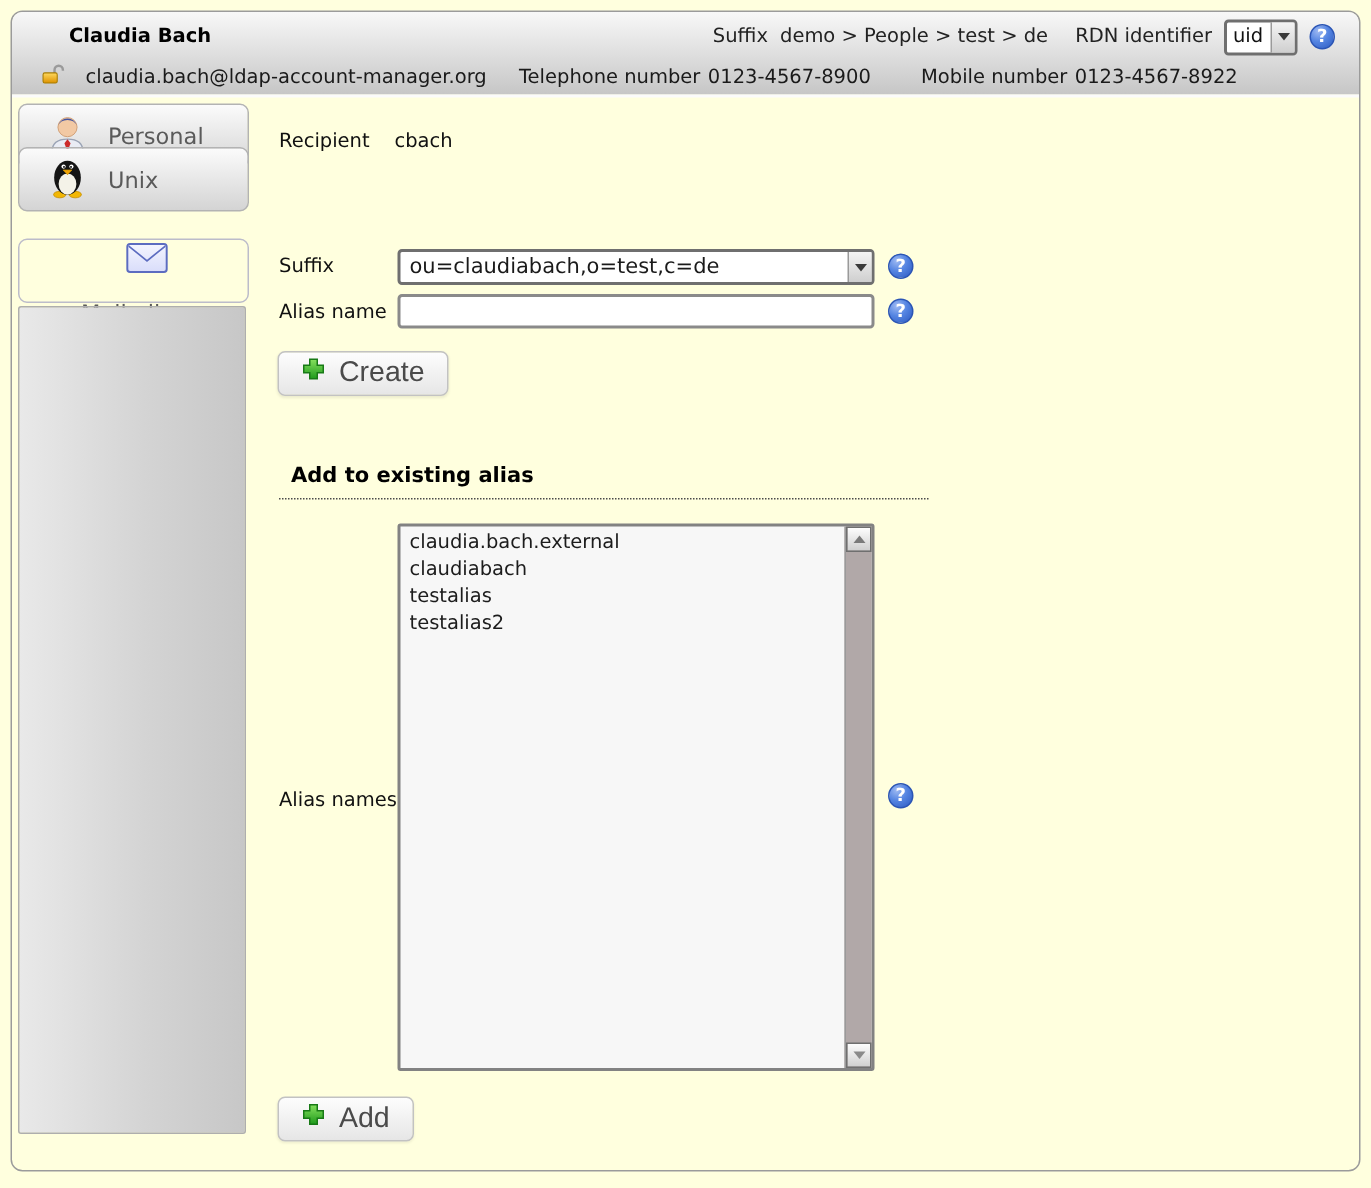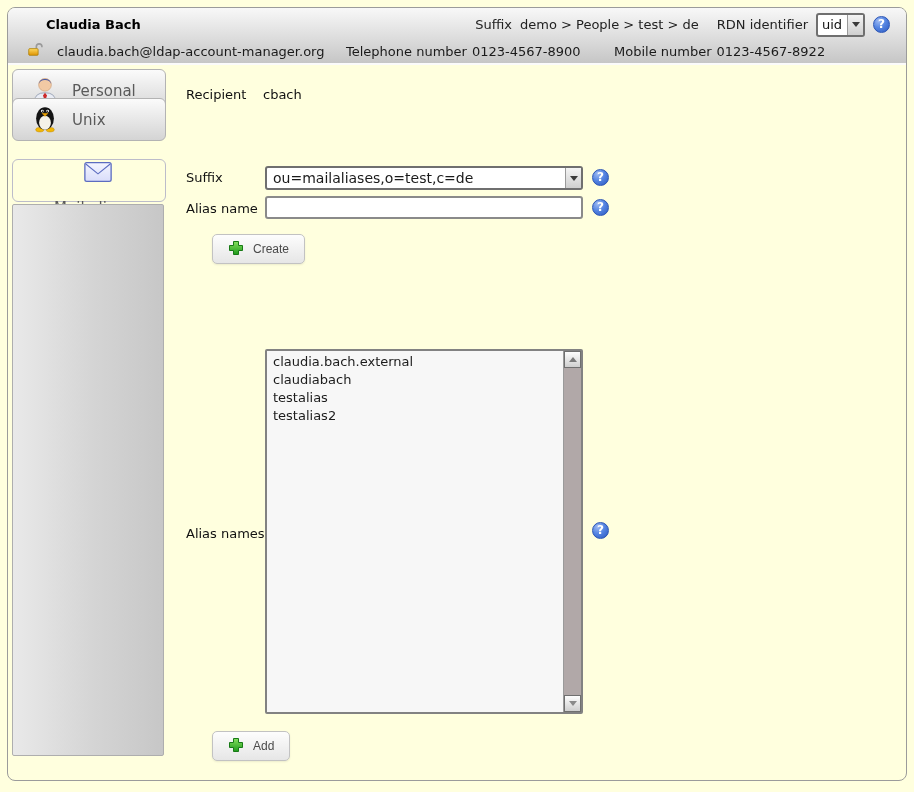--- a/index.html
+++ b/index.html
@@ -99,21 +99,21 @@
     border:2px solid #8a8a8a;border-radius:3px;background:#fff;
     font-family:inherit;font-size:13px;padding:0 5px;outline:none;
   }
   
   .btn{
     position:absolute;height:30px;box-sizing:border-box;
     display:inline-flex;align-items:center;gap:9px;padding:0 15px;
     border:1px solid #c2c2c2;border-radius:5px;
     background:linear-gradient(#fdfdfd,#e6e6e6);
     box-shadow:0 1px 2px rgba(0,0,0,0.08);
-    font-size:12px;color:#4a4a4a;cursor:pointer;margin-left:27px;
+    font-size:19px;color:#4a4a4a;cursor:pointer;
   }
   
   .listbox{
     position:absolute;left:97px;top:284px;width:318px;height:365px;box-sizing:border-box;
     border:2px solid #828282;background:#f7f7f7;border-radius:2px;
   }
   .listbox .items{position:absolute;left:0;top:2px;right:19px;}
   .list-item{
     font-size:13px;line-height:18px;padding-left:6px;color:#1c1c1c;cursor:pointer;white-space:nowrap;
   }
@@ -228,21 +228,21 @@
     </div>
 
     <div class="main">
 
       <span class="flabel" style="left:18px;top:22px;">Recipient</span>
       <span class="fvalue" style="left:95px;top:22px;">cbach</span>
 
 
       <span class="flabel" style="left:18px;top:105px;">Suffix</span>
       <div class="big-select" style="top:101px;">
-        <span class="sel-text">ou=mailaliases,o=test,c=de</span>
+        <span class="sel-text">ou=claudiabach,o=test,c=de</span>
         <span class="sel-btn">
             <span class="tri-down"></span>
           </span>
       </div>
       <span class="help-icon" style="position:absolute;left:424px;top:104px;">?</span>
 
       <span class="flabel" style="left:18px;top:136px;">Alias name</span>
       <input class="text-input" style="top: 131px;" type="text" value="">
       <span class="help-icon" style="position:absolute;left:424px;top:134px;">?</span>
 
@@ -254,20 +254,21 @@
                 <stop offset="0" stop-color="#86e05e"></stop>
                   <stop offset="1" stop-color="#1e9a1b"></stop>
               </linearGradient>
             </defs>
             <path d="M5.5 1.5 h5 v4 h4 v5 h-4 v4 h-5 v-4 h-4 v-5 h4 z" fill="url(#gp1)" stroke="#187a16" stroke-width="1"></path>
           </svg>
         </span>
         <span>Create</span>
       </button>
 
+      <div class="section-heading" style="top:244px;">Add to existing alias</div>
 
       <span class="flabel" style="left:18px;top:461px;">Alias names</span>
 
       <div class="listbox">
         <div class="items">
           <div class="list-item">claudia.bach.external</div>
           <div class="list-item">claudiabach</div>
           <div class="list-item">testalias</div>
           <div class="list-item">testalias2</div>
         </div>

